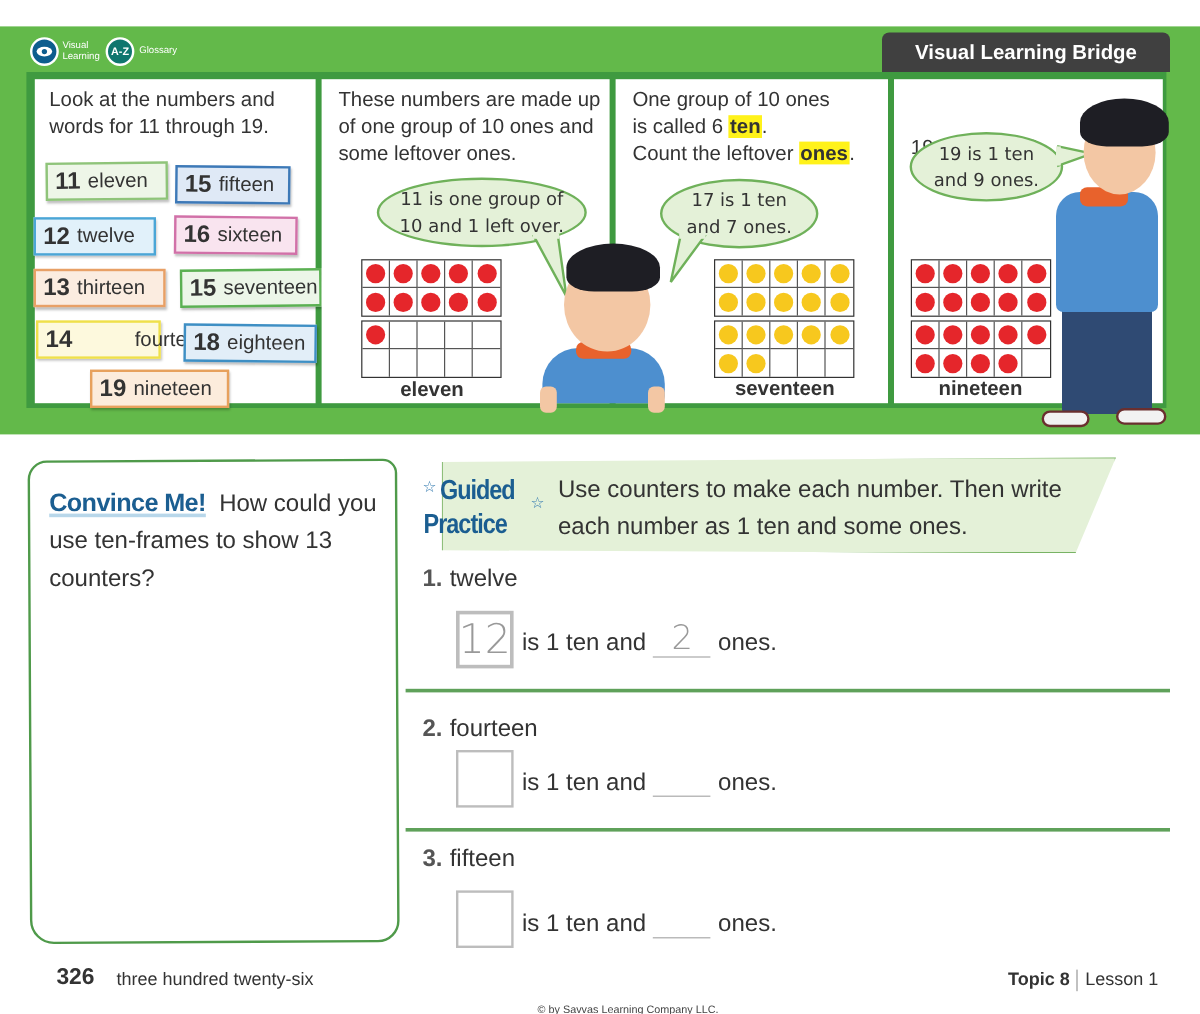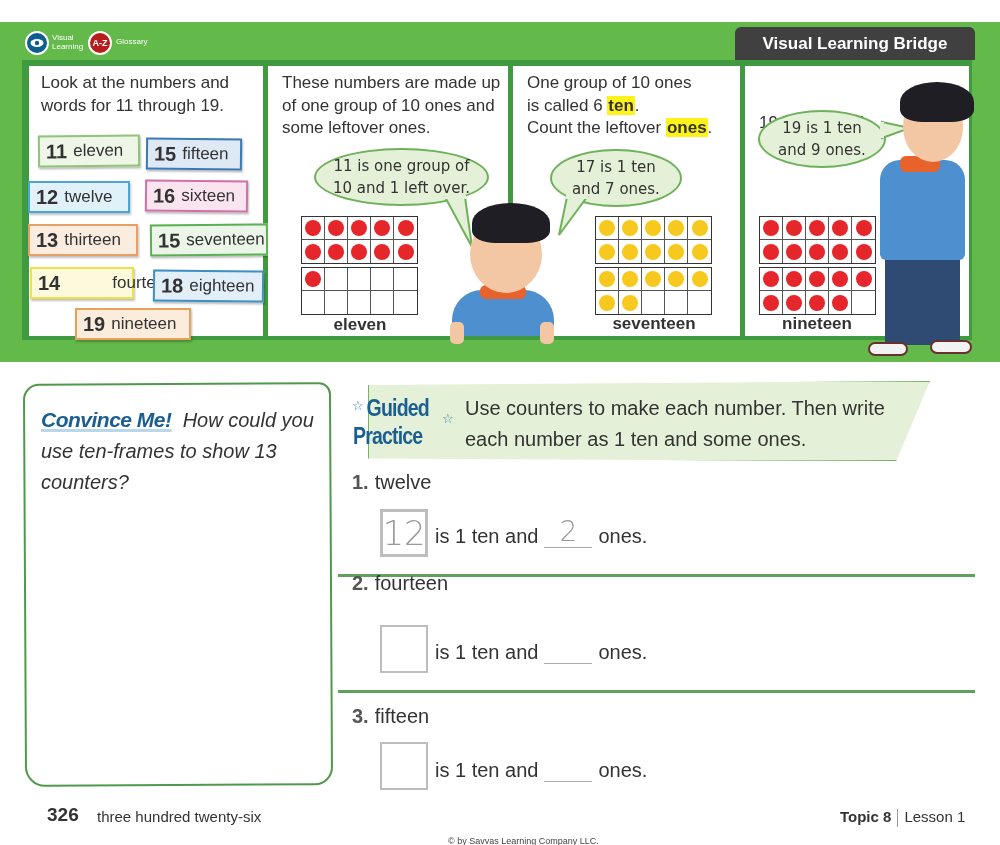--- a/index.html
+++ b/index.html
@@ -41,21 +41,21 @@
 
   
   .kid-head { position: absolute; border-radius: 50%; background: #f3c7a4; }
   .kid-hair { position: absolute; background: #1e1e24; border-radius: 50% 50% 30% 30%; }
   .kid-shirt { position: absolute; background: #4d8fcf; border-radius: 30px 30px 6px 6px; }
   .kid-collar { position: absolute; background: #e8622c; }
   .kid-jeans { position: absolute; background: #2f4a73; }
 
   
   #convince { left: 24px; top: 383px; width: 308px; height: 403px; border: 2.5px solid #4f9a4a; border-radius: 16px 12px 18px 20px; transform: rotate(-0.3deg); }
-  #convince-text { left: 41px; top: 404px; width: 280px; font-size: 20px; line-height: 31px; color: #333; font-style: italic; }
+  #convince-text { left: 41px; top: 404px; width: 280px; font-size: 20px; line-height: 31px; color: #333; }
   #convince-title { color: #1b5e91; font-weight: bold; font-family: "Liberation Sans", sans-serif; font-size: 21px; letter-spacing: -0.5px; text-decoration: underline; text-decoration-color: #b8d7ea; text-decoration-thickness: 3px; }
 
   
   #gp-banner { left: 368px; top: 381px; width: 562px; height: 80px; background: #e4f1d8; border: 1.5px solid #78b364; clip-path: polygon(0 5%, 100% 0, 94% 100%, 0 97%); }
   #gp-title { left: 353px; top: 394px; color: #1b5e91; font-weight: bold; font-size: 23px; line-height: 28px; font-family: "Liberation Sans Narrow", "Liberation Sans", sans-serif; letter-spacing: -1px; transform: scaleX(0.85); transform-origin: left; }
   #gp-text { left: 465px; top: 393px; font-size: 20px; line-height: 31px; color: #333; width: 460px; }
   .star { position: absolute; color: #3a7fb2; font-size: 13px; }
 
   .q-label { position: absolute; left: 352px; font-size: 20px; color: #333; }
   .q-num { font-weight: bold; color: #555; margin-right: 6px; }
@@ -78,21 +78,21 @@
 <div id="band" class="abs"></div>
 <div id="band-inner" class="abs"></div>
 
 <div class="topicon" style="left:25px;background:#0d5d8e;">
   <svg width="14" height="10" viewBox="0 0 14 10">
       <ellipse cx="7" cy="5" rx="6.5" ry="4" fill="#fff"></ellipse>
       <circle cx="7" cy="5" r="2.2" fill="#0d5d8e"></circle>
     </svg>
 </div>
 <div class="topicon-label" style="left:52px;"><span>Visual</span><br><span>Learning</span></div>
-<div class="topicon" style="left:88px;background:#b91c1c;">
+<div class="topicon" style="left:88px;background:#0f766e;">
     <span>A-Z</span>
   </div>
 <div class="topicon-label" style="left:116px;top:37px;">Glossary</div>
 
 <div id="vlb" class="abs">Visual Learning Bridge</div>
 
 <div class="panel" id="p1">
   <div class="ptext" style="left:12px;top:6px;width:215px;">Look at the numbers and words for 11 through 19.</div>
 </div>
 <div id="cards">
@@ -380,21 +380,21 @@
 </div>
 <div id="gp-text" class="abs">Use counters to make each number. Then write each number as 1 ten and some ones.</div>
 
 <div class="q-label" style="top:471px;"><span class="q-num">1.</span><span>twelve</span></div>
 <div class="answer-box" style="top:509px;border-width:3px;">12</div>
 <div class="sentence" style="top:514px;height:34px;">
   <span>is 1 ten and</span><span class="blank">2</span><span>ones.</span>
 </div>
 <div class="divider" style="top:574px;"></div>
 
-<div class="q-label" style="top:572px;"><span class="q-num">2.</span><span>fourteen</span></div>
+<div class="q-label" style="top:596px;"><span class="q-num">2.</span><span>fourteen</span></div>
 <div class="answer-box" style="top:625px;"></div>
 <div class="sentence" style="top:630px;height:34px;">
   <span>is 1 ten and</span><span class="blank"></span><span>ones.</span>
 </div>
 <div class="divider" style="top:690px;"></div>
 
 <div class="q-label" style="top:705px;"><span class="q-num">3.</span><span>fifteen</span></div>
 <div class="answer-box" style="top:742px;"></div>
 <div class="sentence" style="top:748px;height:34px;">
   <span>is 1 ten and</span><span class="blank"></span><span>ones.</span>

